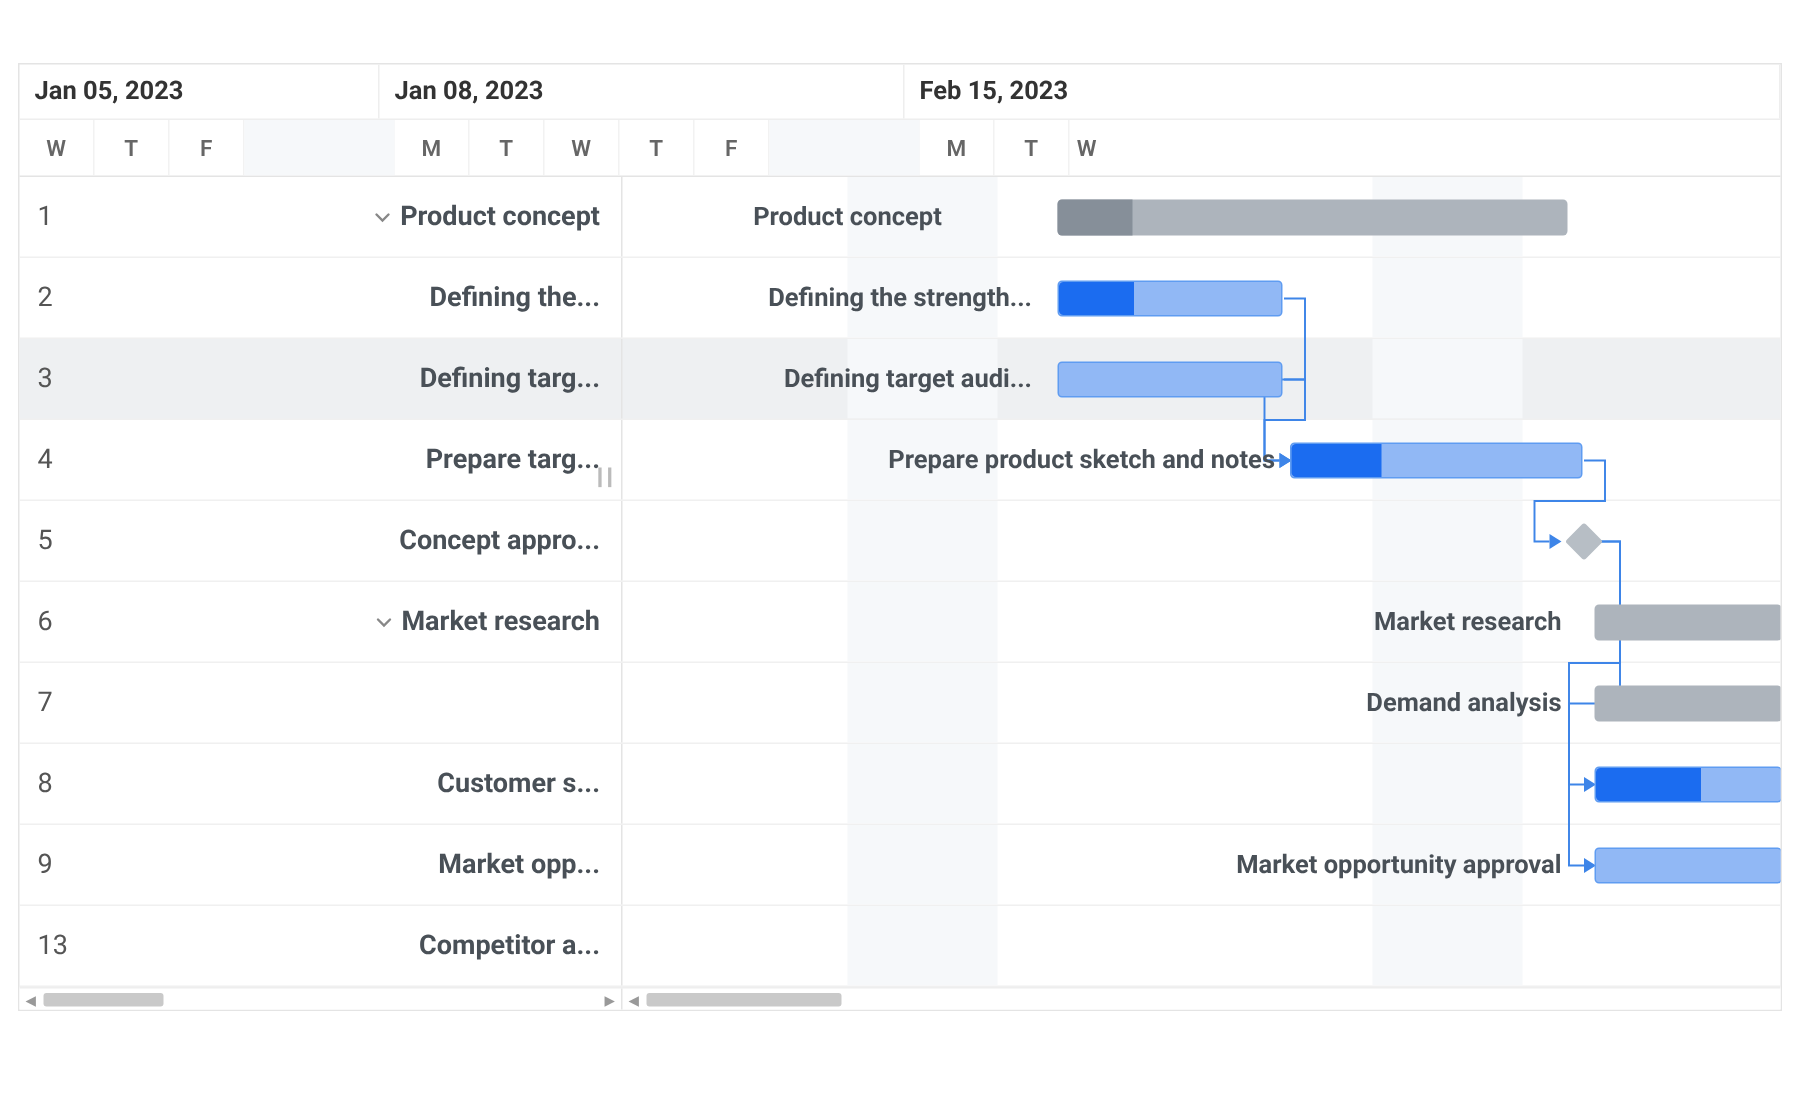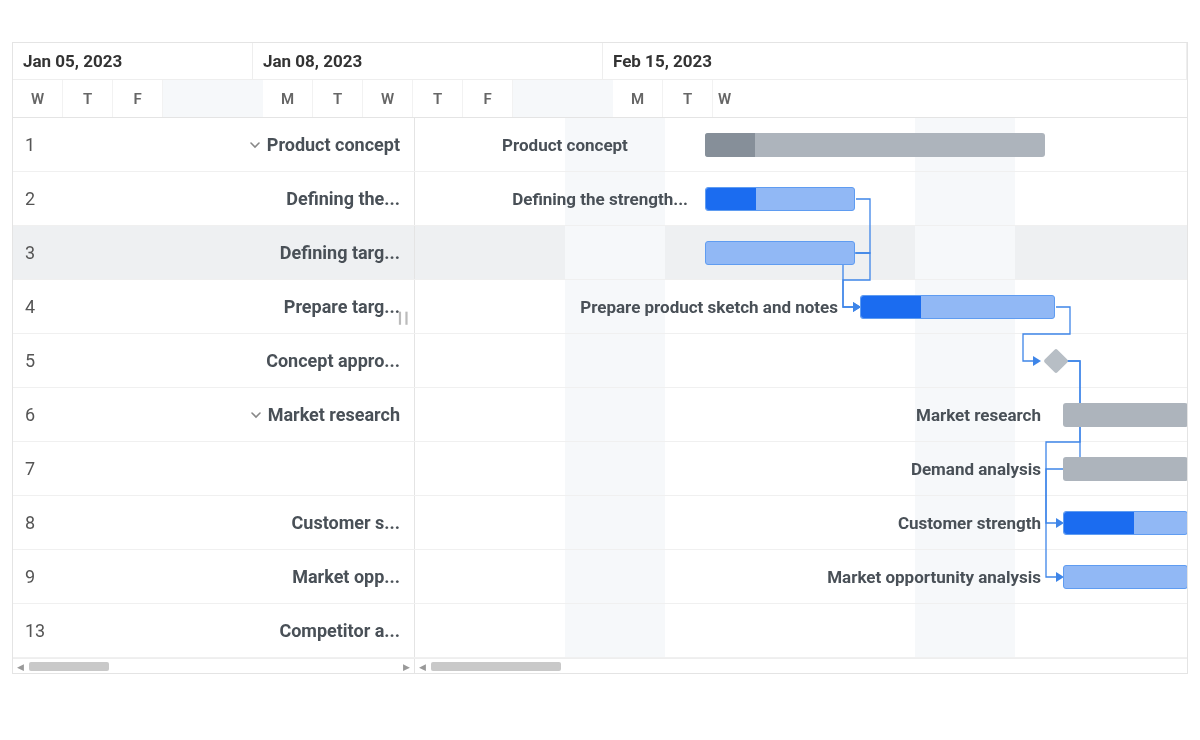--- a/index.html
+++ b/index.html
@@ -137,34 +137,35 @@
         <div class="row highlight">
           <div class="row-left">
             <div class="cell-id">3</div>
             <div class="cell-name">
               <span class="txt">Defining targ...</span>
             </div>
           </div>
           <div class="row-right">
             <div class="weekend-body" style="left: 150px; width: 100px;"></div>
             <div class="weekend-body" style="left: 500px; width: 100px;"></div>
+            <div class="bar-label left" style="left: 0px; width: 285px;">Defining target audi...</div>
             <div class="bar task" style="left: 290px; width: 150px;"></div>
           </div>
         </div>
         <div class="row">
           <div class="row-left">
             <div class="cell-id">4</div>
             <div class="cell-name">
               <span class="txt">Prepare targ...</span>
             </div>
           </div>
           <div class="row-right">
             <div class="weekend-body" style="left: 150px; width: 100px;"></div>
             <div class="weekend-body" style="left: 500px; width: 100px;"></div>
-            <div class="bar-label left" style="left: 0px; width: 435px;">Prepare product sketch and notes</div>
+            <div class="bar-label left" style="left: 12px; width: 435px;">Prepare product sketch and notes</div>
             <div class="bar task" style="left: 445px; width: 195px;">
               <div class="done" style="width: 60px;"></div>
             </div>
           </div>
         </div>
         <div class="row">
           <div class="row-left">
             <div class="cell-id">5</div>
             <div class="cell-name">
               <span class="txt">Concept appro...</span>
@@ -209,37 +210,36 @@
         <div class="row">
           <div class="row-left">
             <div class="cell-id">8</div>
             <div class="cell-name">
               <span class="txt">Customer s...</span>
             </div>
           </div>
           <div class="row-right">
             <div class="weekend-body" style="left: 150px; width: 100px;"></div>
             <div class="weekend-body" style="left: 500px; width: 100px;"></div>
-            <div class="bar-label left" style="left: 0px; width: 638px;">Customer strength</div>
             <div class="bar task" style="left: 648px; width: 125px;">
               <div class="done" style="width: 70px;"></div>
             </div>
           </div>
         </div>
         <div class="row">
           <div class="row-left">
             <div class="cell-id">9</div>
             <div class="cell-name">
               <span class="txt">Market opp...</span>
             </div>
           </div>
           <div class="row-right">
             <div class="weekend-body" style="left: 150px; width: 100px;"></div>
             <div class="weekend-body" style="left: 500px; width: 100px;"></div>
-            <div class="bar-label left" style="left: 0px; width: 638px;">Market opportunity analysis</div>
+            <div class="bar-label left" style="left: 0px; width: 638px;">Market opportunity approval</div>
             <div class="bar task" style="left: 648px; width: 125px;"></div>
           </div>
         </div>
         <div class="row">
           <div class="row-left">
             <div class="cell-id">13</div>
             <div class="cell-name">
               <span class="txt">Competitor a...</span>
             </div>
           </div>

